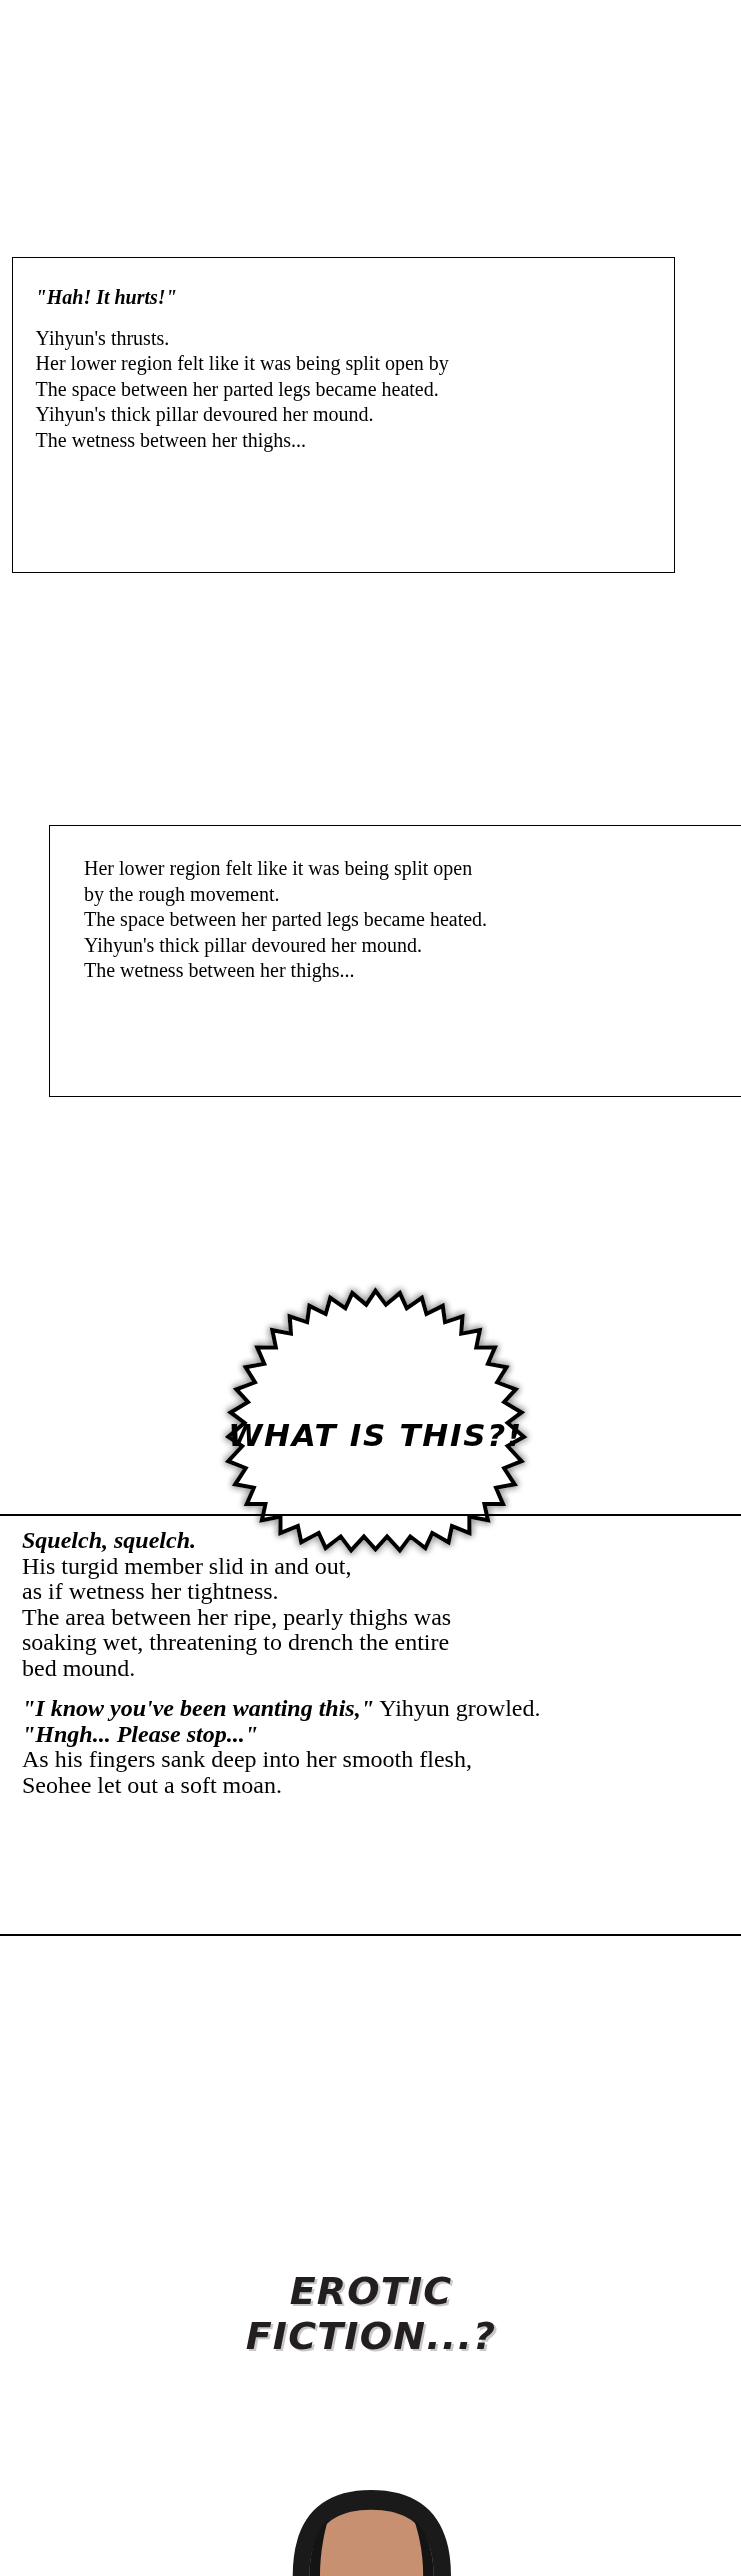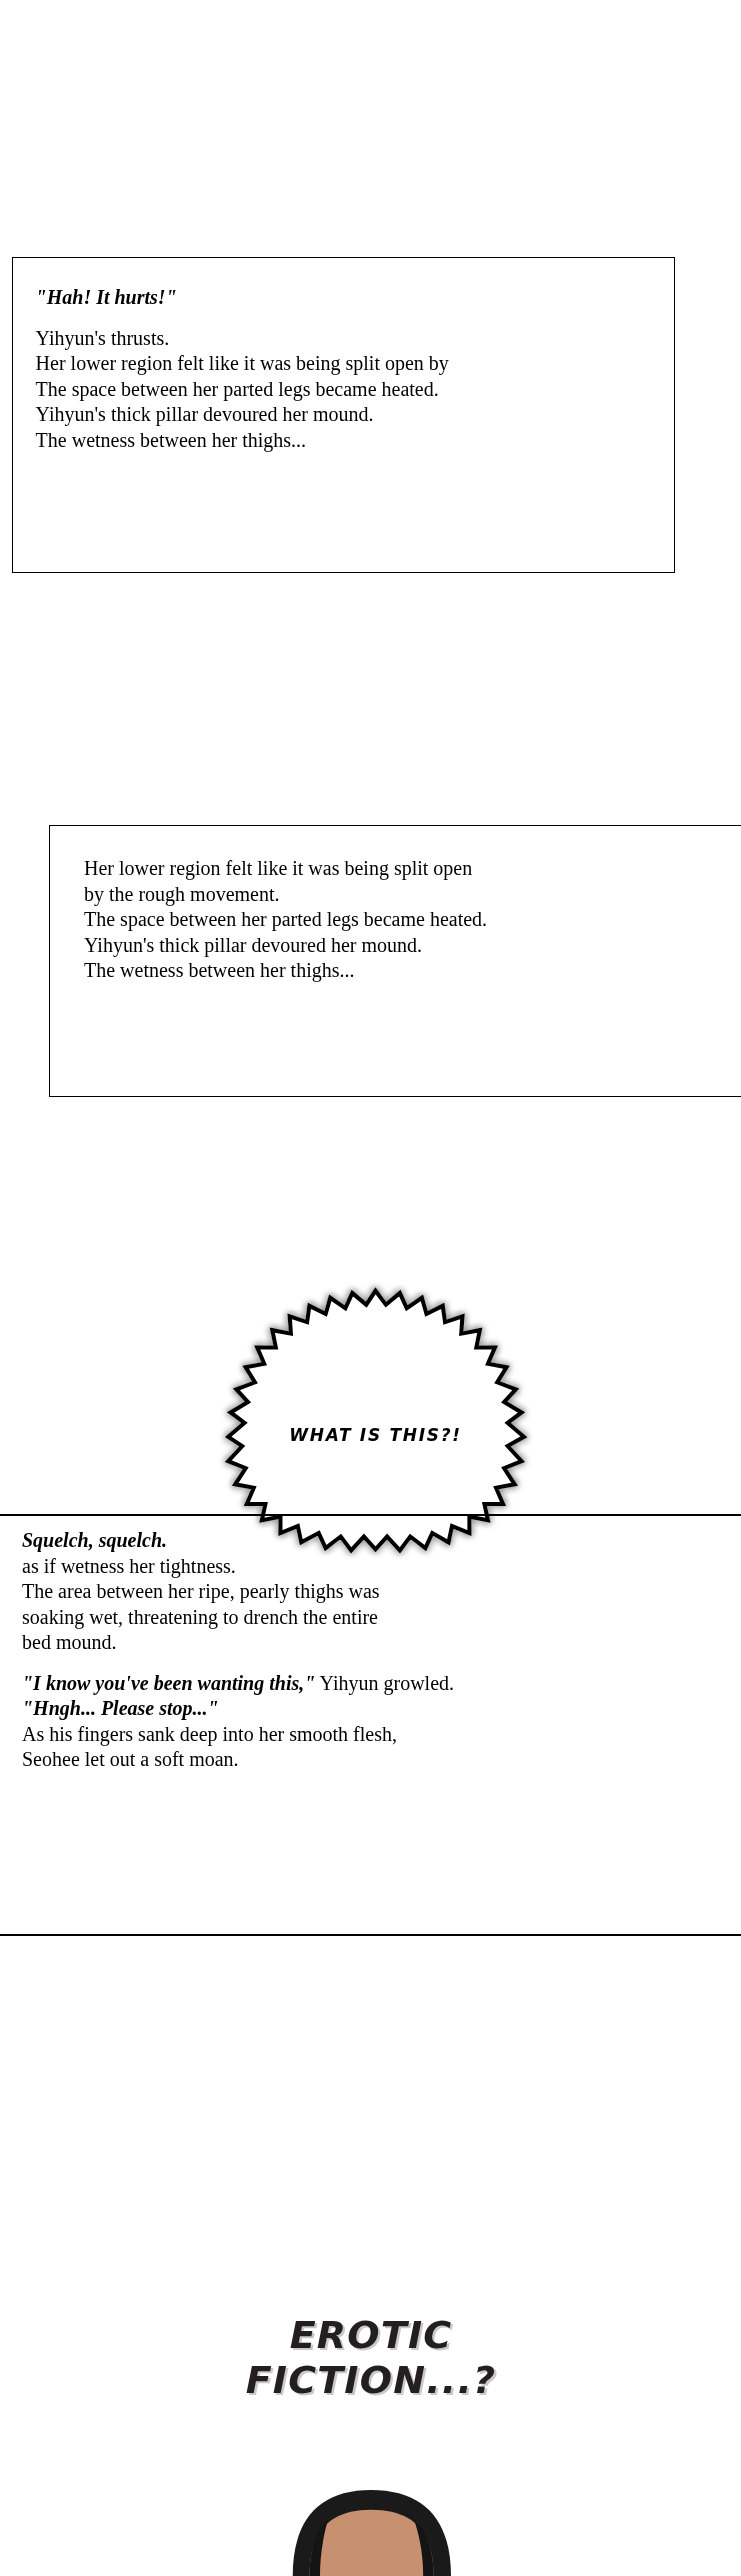--- a/index.html
+++ b/index.html
@@ -93,54 +93,53 @@
     left: 0;
     top: 0;
     width: 487px;
     height: 313px;
     display: flex;
     align-items: center;
     justify-content: center;
     font-family: "DejaVu Sans", sans-serif;
     font-style: italic;
     font-weight: bold;
-    font-size: 17px;
+    font-size: 31px;
     letter-spacing: 1.7px;
     color: #000000;
     text-align: center;
   }
 
   
   #narration {
     position: absolute;
     left: 22px;
     top: 1528px;
     width: 695px;
   }
   #narration .line {
-    font-size: 20px;
+    font-size: 24px;
     line-height: 25.5px;
   }
 
   
   #title-block {
     position: absolute;
     left: 0;
     top: 2269px;
     width: 742px;
     text-align: center;
     font-family: "DejaVu Sans", sans-serif;
     font-style: italic;
     font-weight: bold;
     font-size: 38px;
     line-height: 45px;
     letter-spacing: 1.2px;
     color: #231f20;
     text-shadow: 2.3px 2.3px 0 #c9c9c9;
-    margin-top: 44px;
   }
 
   
   #illustration {
     position: absolute;
     left: 0;
     top: 2490px;
     width: 742px;
     height: 86px;
     overflow: hidden;
@@ -197,20 +196,21 @@
            L242,90 L274,96 L272,66 L302,76 L306,48 L334,62 L342,34 L368,52 L380,26
            L404,46 Z"></path>
     </svg>
     <div id="shout-text">WHAT IS THIS?!</div>
   </div>
 
   <div class="rule" id="rule-top"></div>
 
   <div id="narration">
     <div class="line italic-bold">Squelch, squelch.</div>
+    <div class="line">His turgid member slid in and out,</div>
     <div class="line">as if wetness her tightness.</div>
     <div class="line">The area between her ripe, pearly thighs was</div>
     <div class="line">soaking wet, threatening to drench the entire</div>
     <div class="line">bed mound.</div>
     <div class="gap"></div>
     <div class="line"><span class="italic-bold" style="font-style:italic;font-weight:bold;">"I know you've been wanting this,"</span><span> Yihyun growled.</span></div>
     <div class="line italic-bold">"Hngh... Please stop..."</div>
     <div class="line">As his fingers sank deep into her smooth flesh,</div>
     <div class="line">Seohee let out a soft moan.</div>
   </div>

